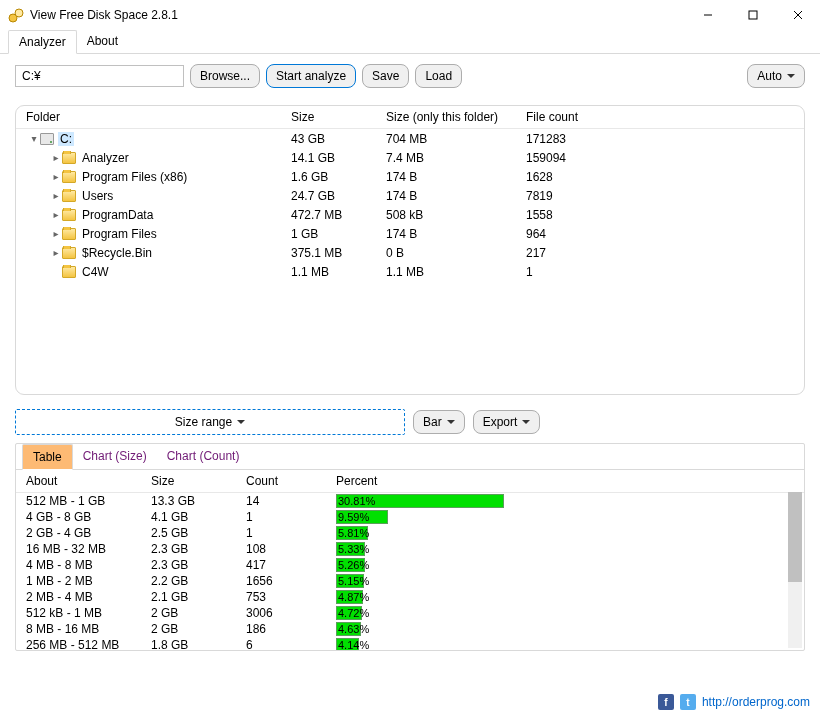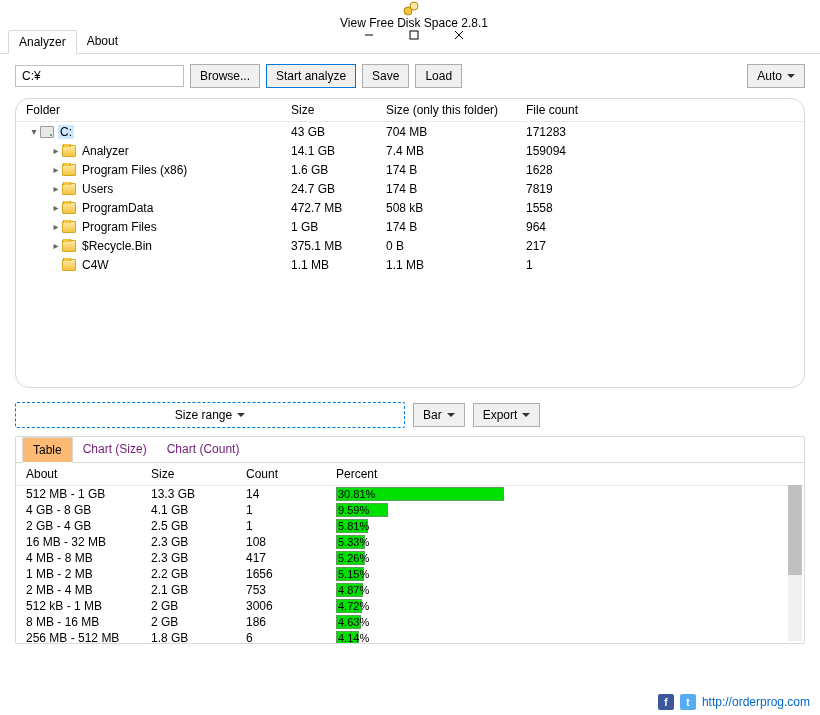--- a/index.html
+++ b/index.html
@@ -1,31 +1,31 @@
 <!DOCTYPE html>
 <html><head>
 <meta charset="utf-8">
 <style>
 * { box-sizing: border-box; font-family: "Segoe UI", Arial, sans-serif; }
 body { margin: 0; background: #fff; width: 820px; height: 715px; overflow: hidden; font-size: 12px; color: #000; }
-.titlebar { height: 30px; display: flex; align-items: center; padding: 0 0 0 8px; background: #fff; flex-direction: column; }
+.titlebar { height: 30px; display: flex; align-items: center; padding: 0 0 0 8px; background: #fff; }
 .titlebar .t-icon { width: 16px; height: 16px; margin-right: 6px; }
 .titlebar .title { flex: 1; font-size: 12px; }
 .titlebar .winbtns { display: flex; height: 100%; }
 .titlebar .winbtn { width: 45px; display: flex; align-items: center; justify-content: center; cursor: default; }
 .menubar { display: flex; border-bottom: 1px solid #d9d9d9; padding: 0 8px; }
 .menubar .tab { padding: 4px 10px; font-size: 12px; }
 .menubar .tab.active { border: 1px solid #d9d9d9; border-bottom: 1px solid #fff; margin-bottom: -1px; background: #fff; border-radius: 2px 2px 0 0; }
 .toolbar { display: flex; padding: 10px 15px; gap: 6px; align-items: center; }
 .pathbox { flex: 0 0 145px; border: 1px solid #c0c0c0; background: #fff; padding: 3px 6px; font-size: 12px; height: 22px; }
-.btn { border: 1px solid #adadad; background: #f0f0f0; padding: 3px 9px; font-size: 12px; border-radius: 0; cursor: default; height: 24px; display: flex; align-items: center; }
+.btn { border: 1px solid #adadad; background: #f0f0f0; padding: 3px 9px; font-size: 12px; border-radius: 8px; cursor: default; height: 24px; display: flex; align-items: center; }
 .btn.primary { border-color: #0078d7; }
 .spacer { flex: 1; }
 .dropdown-caret::after { content: ""; display: inline-block; margin-left: 5px; border: 4px solid transparent; border-top-color: #333; transform: translateY(2px); }
-.panel { margin: 0 15px 10px; border: 1px solid #d9d9d9; border-radius: 14px; }
+.panel { margin: 7px 15px 10px; border: 1px solid #d9d9d9; border-radius: 9px; }
 .tree-panel { height: 290px; display: flex; flex-direction: column; }
 .tree-header { display: flex; padding: 4px 0; font-size: 12px; color: #000; border-bottom: 1px solid #e8e8e8; }
 .col-folder { flex: 0 0 275px; padding-left: 10px; }
 .col-size { flex: 0 0 95px; }
 .col-sizeonly { flex: 0 0 140px; }
 .col-count { flex: 1; }
 .tree-body { flex: 1; overflow: auto; }
 .tree-row { display: flex; align-items: center; font-size: 12px; height: 19px; }
 .tree-row .cell { white-space: nowrap; overflow: hidden; }
 .expander { width: 12px; text-align: center; color: #666; font-size: 10px; cursor: default; margin-left: 4px; }

